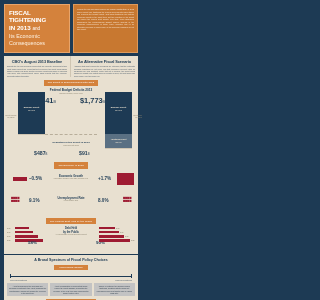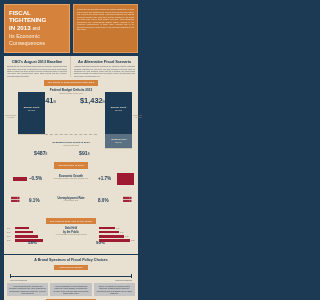--- a/index.html
+++ b/index.html
@@ -178,21 +178,21 @@
 
     <div class="banner">The Deficit in 2013 Compared with 2012</div>
 
     <div class="chartwrap">
       <div class="centerlabel">
         <div class="cl1">Federal Budget Deficits 2013</div>
         <div class="cl2">Billions of Dollars, Fiscal Years</div>
       </div>
 
       <div class="bigfig l"><span>$641</span><span class="bsuf">B</span></div>
-      <div class="bigfig r"><span>$1,432</span><span class="bsuf">B</span></div>
+      <div class="bigfig r"><span>$1,773</span><span class="bsuf">B</span></div>
 
       <div class="bar l">
         <div class="barlabel">
           <b>Baseline Deficit</b>
           <span>$641 B</span>
         </div>
       </div>
       <div class="guideline l"></div>
 
       <div class="bar r">

